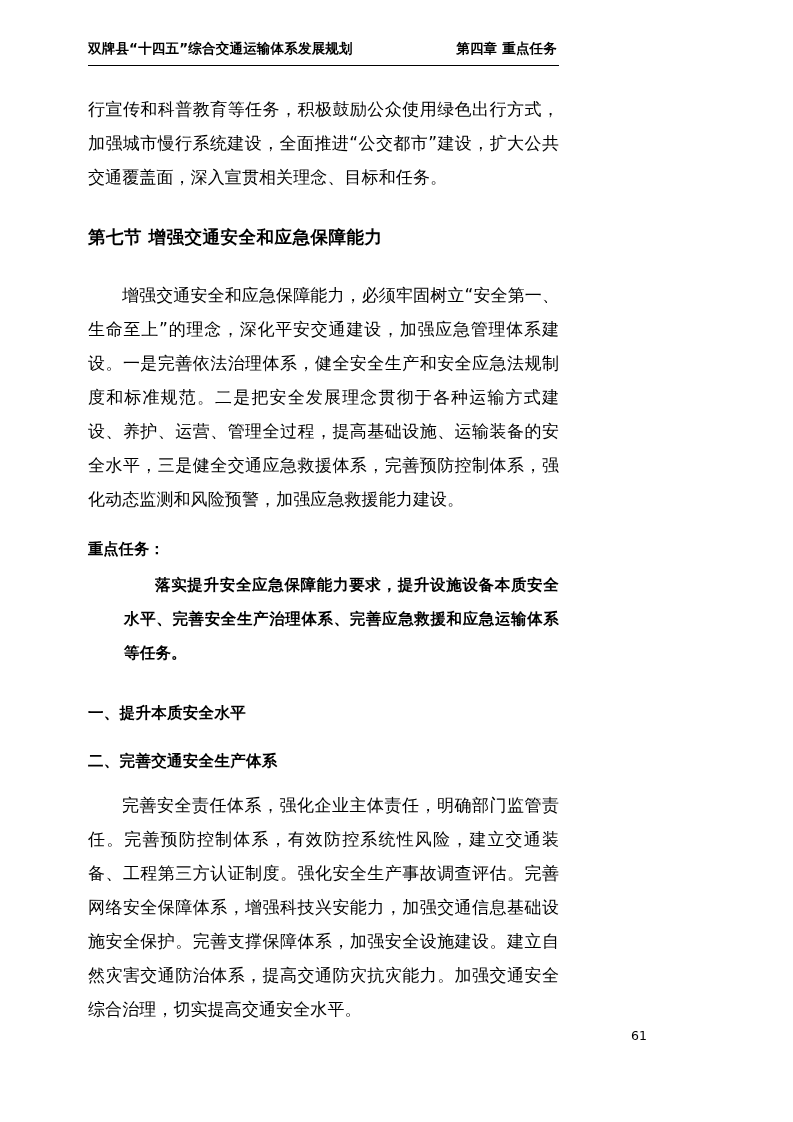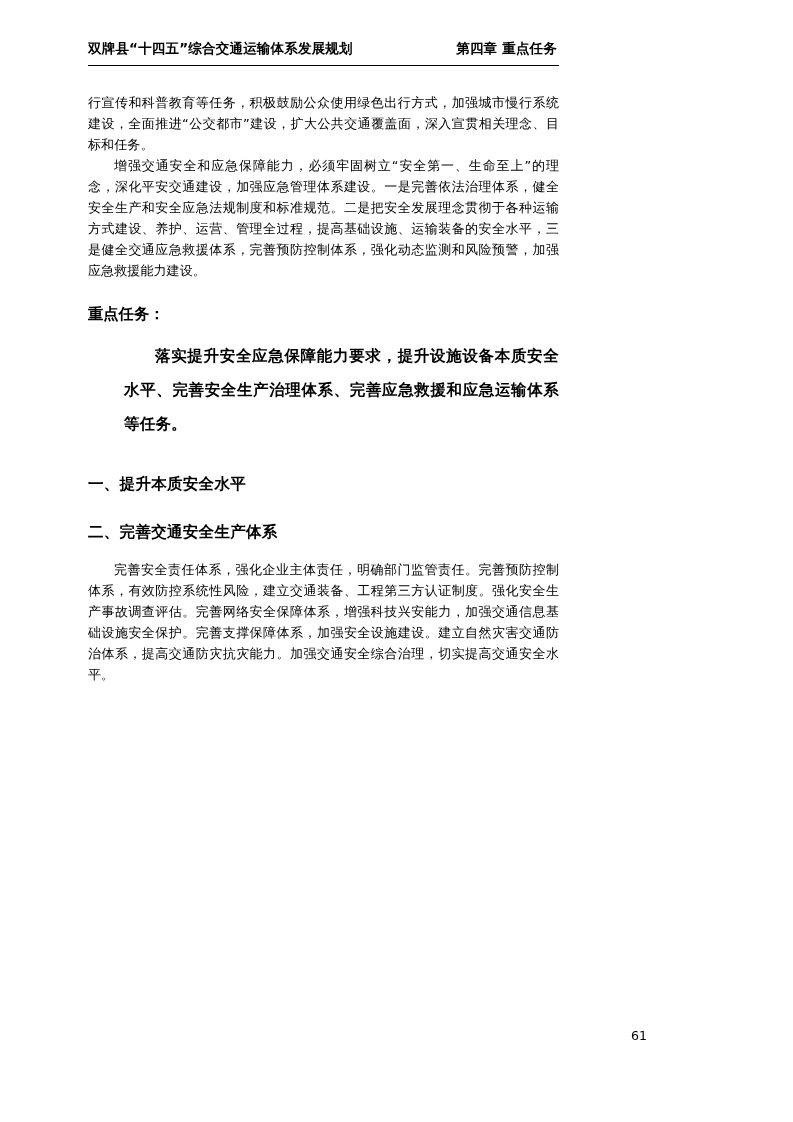--- a/index.html
+++ b/index.html
@@ -42,22 +42,22 @@
     margin-right: 2px;
   }
   .header-rule {
     border-bottom: 1.5px solid #000;
     margin-bottom: 26px;
   }
   p {
     margin: 0;
   }
   .body-par {
-    font-size: 13px;
-    line-height: 21px;
+    font-size: 17px;
+    line-height: 34px;
     text-align: justify;
     text-justify: inter-ideograph;
     color: #000;
     letter-spacing: 0.1px;
   }
   .indent {
     text-indent: 2em;
   }
   .sec-title {
     font-size: 17.5px;
@@ -65,21 +65,21 @@
     line-height: 30px;
     margin-top: 28px;
     margin-bottom: 26px;
     letter-spacing: 0.5px;
   }
   .bold-lead {
     font-size: 15.3px;
     font-weight: bold;
     line-height: 34px;
     margin-top: 16px;
-    margin-bottom: 8px;
+    margin-bottom: 2px;
   }
   .bold-block {
     font-size: 15.5px;
     font-weight: bold;
     line-height: 34px;
     text-align: justify;
     text-justify: inter-ideograph;
     text-indent: 2em;
     margin-bottom: 12px;
     letter-spacing: 0.2px;
@@ -113,20 +113,21 @@
   <div class="content">
 
     <div class="header">
       <div class="header-left">双牌县“十四五”综合交通运输体系发展规划</div>
       <div class="header-right">第四章 重点任务</div>
     </div>
     <div class="header-rule"></div>
 
     <p class="body-par">行宣传和科普教育等任务，积极鼓励公众使用绿色出行方式，加强城市慢行系统建设，全面推进“公交都市”建设，扩大公共交通覆盖面，深入宣贯相关理念、目标和任务。</p>
 
+    <h2 class="sec-title">第七节 增强交通安全和应急保障能力</h2>
 
     <p class="body-par indent">增强交通安全和应急保障能力，必须牢固树立“安全第一、生命至上”的理念，深化平安交通建设，加强应急管理体系建设。一是完善依法治理体系，健全安全生产和安全应急法规制度和标准规范。二是把安全发展理念贯彻于各种运输方式建设、养护、运营、管理全过程，提高基础设施、运输装备的安全水平，三是健全交通应急救援体系，完善预防控制体系，强化动态监测和风险预警，加强应急救援能力建设。</p>
 
     <p class="bold-lead">重点任务：</p>
 
     <p class="bold-block">落实提升安全应急保障能力要求，提升设施设备本质安全水平、完善安全生产治理体系、完善应急救援和应急运输体系等任务。</p>
 
     <h3 class="sub-title">一、提升本质安全水平</h3>
 
 

